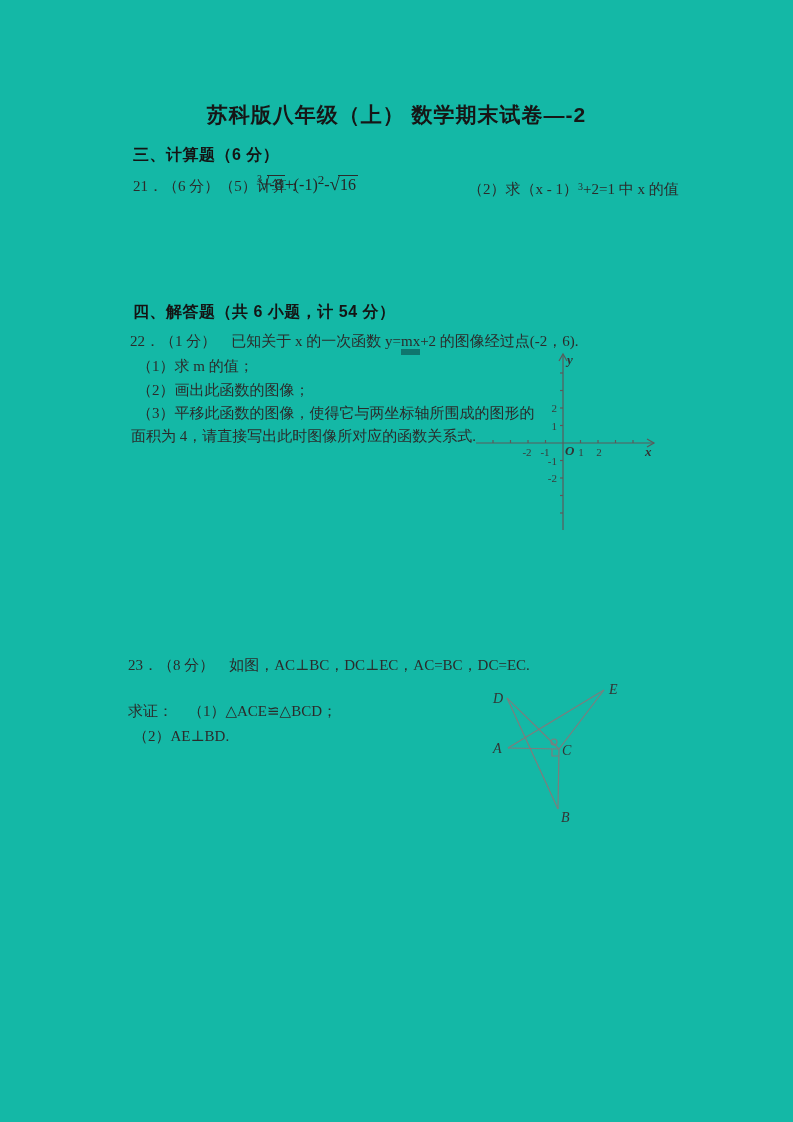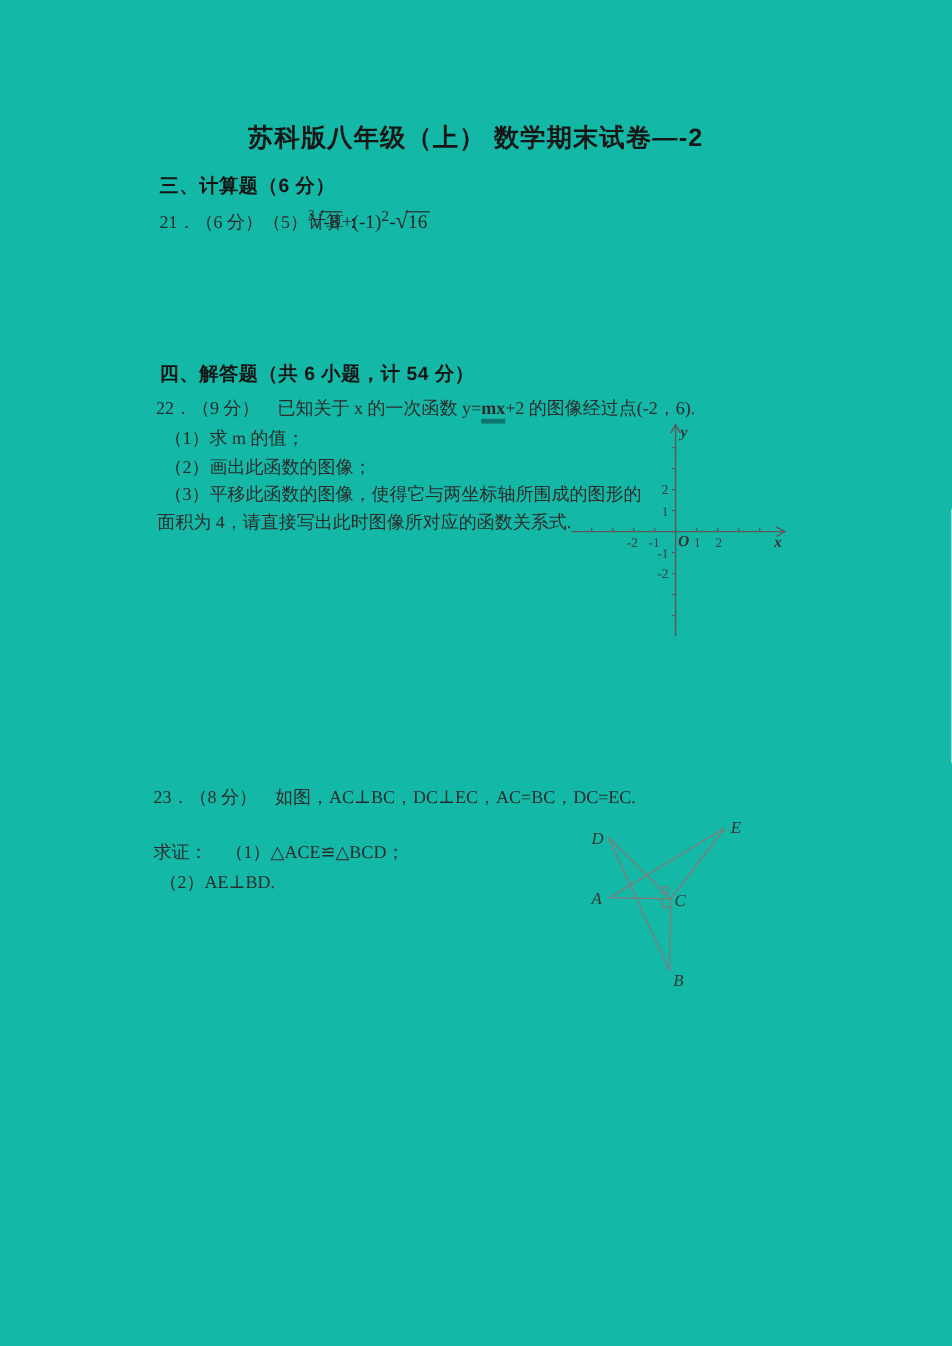--- a/index.html
+++ b/index.html
@@ -12,21 +12,21 @@
   .title {
     position:absolute; top:101px; left:0; width:100%; margin:0;
     text-align:center; font-size:21px; font-weight:bold; color:#161616;
     font-family:"Liberation Sans","DejaVu Sans",sans-serif; letter-spacing:1px;
   }
   .heading {
     font-family:"Liberation Sans","DejaVu Sans",sans-serif;
     font-weight:bold; font-size:16px; color:#141414; letter-spacing:0.5px;
   }
   .bodytext { font-size:15px; line-height:20px; color:#2b2b2b; }
-  .uline { border-bottom:4px solid #0f766e; padding-bottom:0px;font-weight:bold; }
+  .uline { border-bottom:6px solid #0f766e; padding-bottom:0px; }
   sup.small-exp { font-size:10px; vertical-align:4px; }
   
   .formula { font-size:16px; color:#262626;text-align:center; }
   .cbrt-idx { font-size:10px; vertical-align:8px; margin-right:-3px; }
   .radsign { font-size:19px; letter-spacing:-2px; }
   .radicand { border-top:1.6px solid #2b2b2b; padding:0 2px; }
   .exp2 { font-size:13px; vertical-align:6px; }
   svg text { font-family:"Liberation Serif","DejaVu Serif",serif; }
   .axis-label { font-style:italic; font-weight:bold; font-size:13px; fill:#333; }
   .tick-label { font-size:11px; fill:#3a3a3a; }
@@ -40,25 +40,28 @@
   <h1 class="title">苏科版八年级（上） 数学期末试卷—-2</h1>
 
   <div class="abs heading" style="left:133px; top:145px;">三、计算题（6 分）</div>
 
   <div class="abs bodytext" style="left:133px; top:176px;">21．（6 分）（5）计算：</div>
 
   <div class="abs formula" style="left:257px; top:172px;">
     <sup class="cbrt-idx">3</sup><span class="radsign">√</span><span class="radicand">-8</span><span>+(-1)</span><sup class="exp2">2</sup><span>-</span><span class="radsign">√</span><span class="radicand">16</span>
   </div>
 
+  <div class="abs bodytext" style="left:468px; top:177px;">
+    <span>（2）求（x - 1）</span><sup class="small-exp">3</sup><span>+2=1 中 x 的值</span>
+  </div>
 
   <div class="abs heading" style="left:133px; top:302px;">四、解答题（共 6 小题，计 54 分）</div>
 
   <div class="abs bodytext" style="left:130px; top:331px;">
-    <span>22．（9 分）　已知关于 x 的一次函数 y=</span><span class="uline">mx</span><span>+2 的图像经过点(-2，6).</span>
+    <span>22．（1 分）　已知关于 x 的一次函数 y=</span><span class="uline">mx</span><span>+2 的图像经过点(-2，6).</span>
   </div>
   <div class="abs bodytext" style="left:137px; top:356px;">（1）求 m 的值；</div>
   <div class="abs bodytext" style="left:137px; top:380px;">（2）画出此函数的图像；</div>
   <div class="abs bodytext" style="left:137px; top:403px;">（3）平移此函数的图像，使得它与两坐标轴所围成的图形的</div>
   <div class="abs bodytext" style="left:131px; top:426px;">面积为 4，请直接写出此时图像所对应的函数关系式.</div>
 
   <svg class="abs" style="left:468px; top:350px;" width="192" height="182" viewBox="0 0 192 182">
     <g stroke="#5a5a5a" stroke-width="1.2" fill="none">
 
       <line x1="95" y1="5" x2="95" y2="180"></line>

